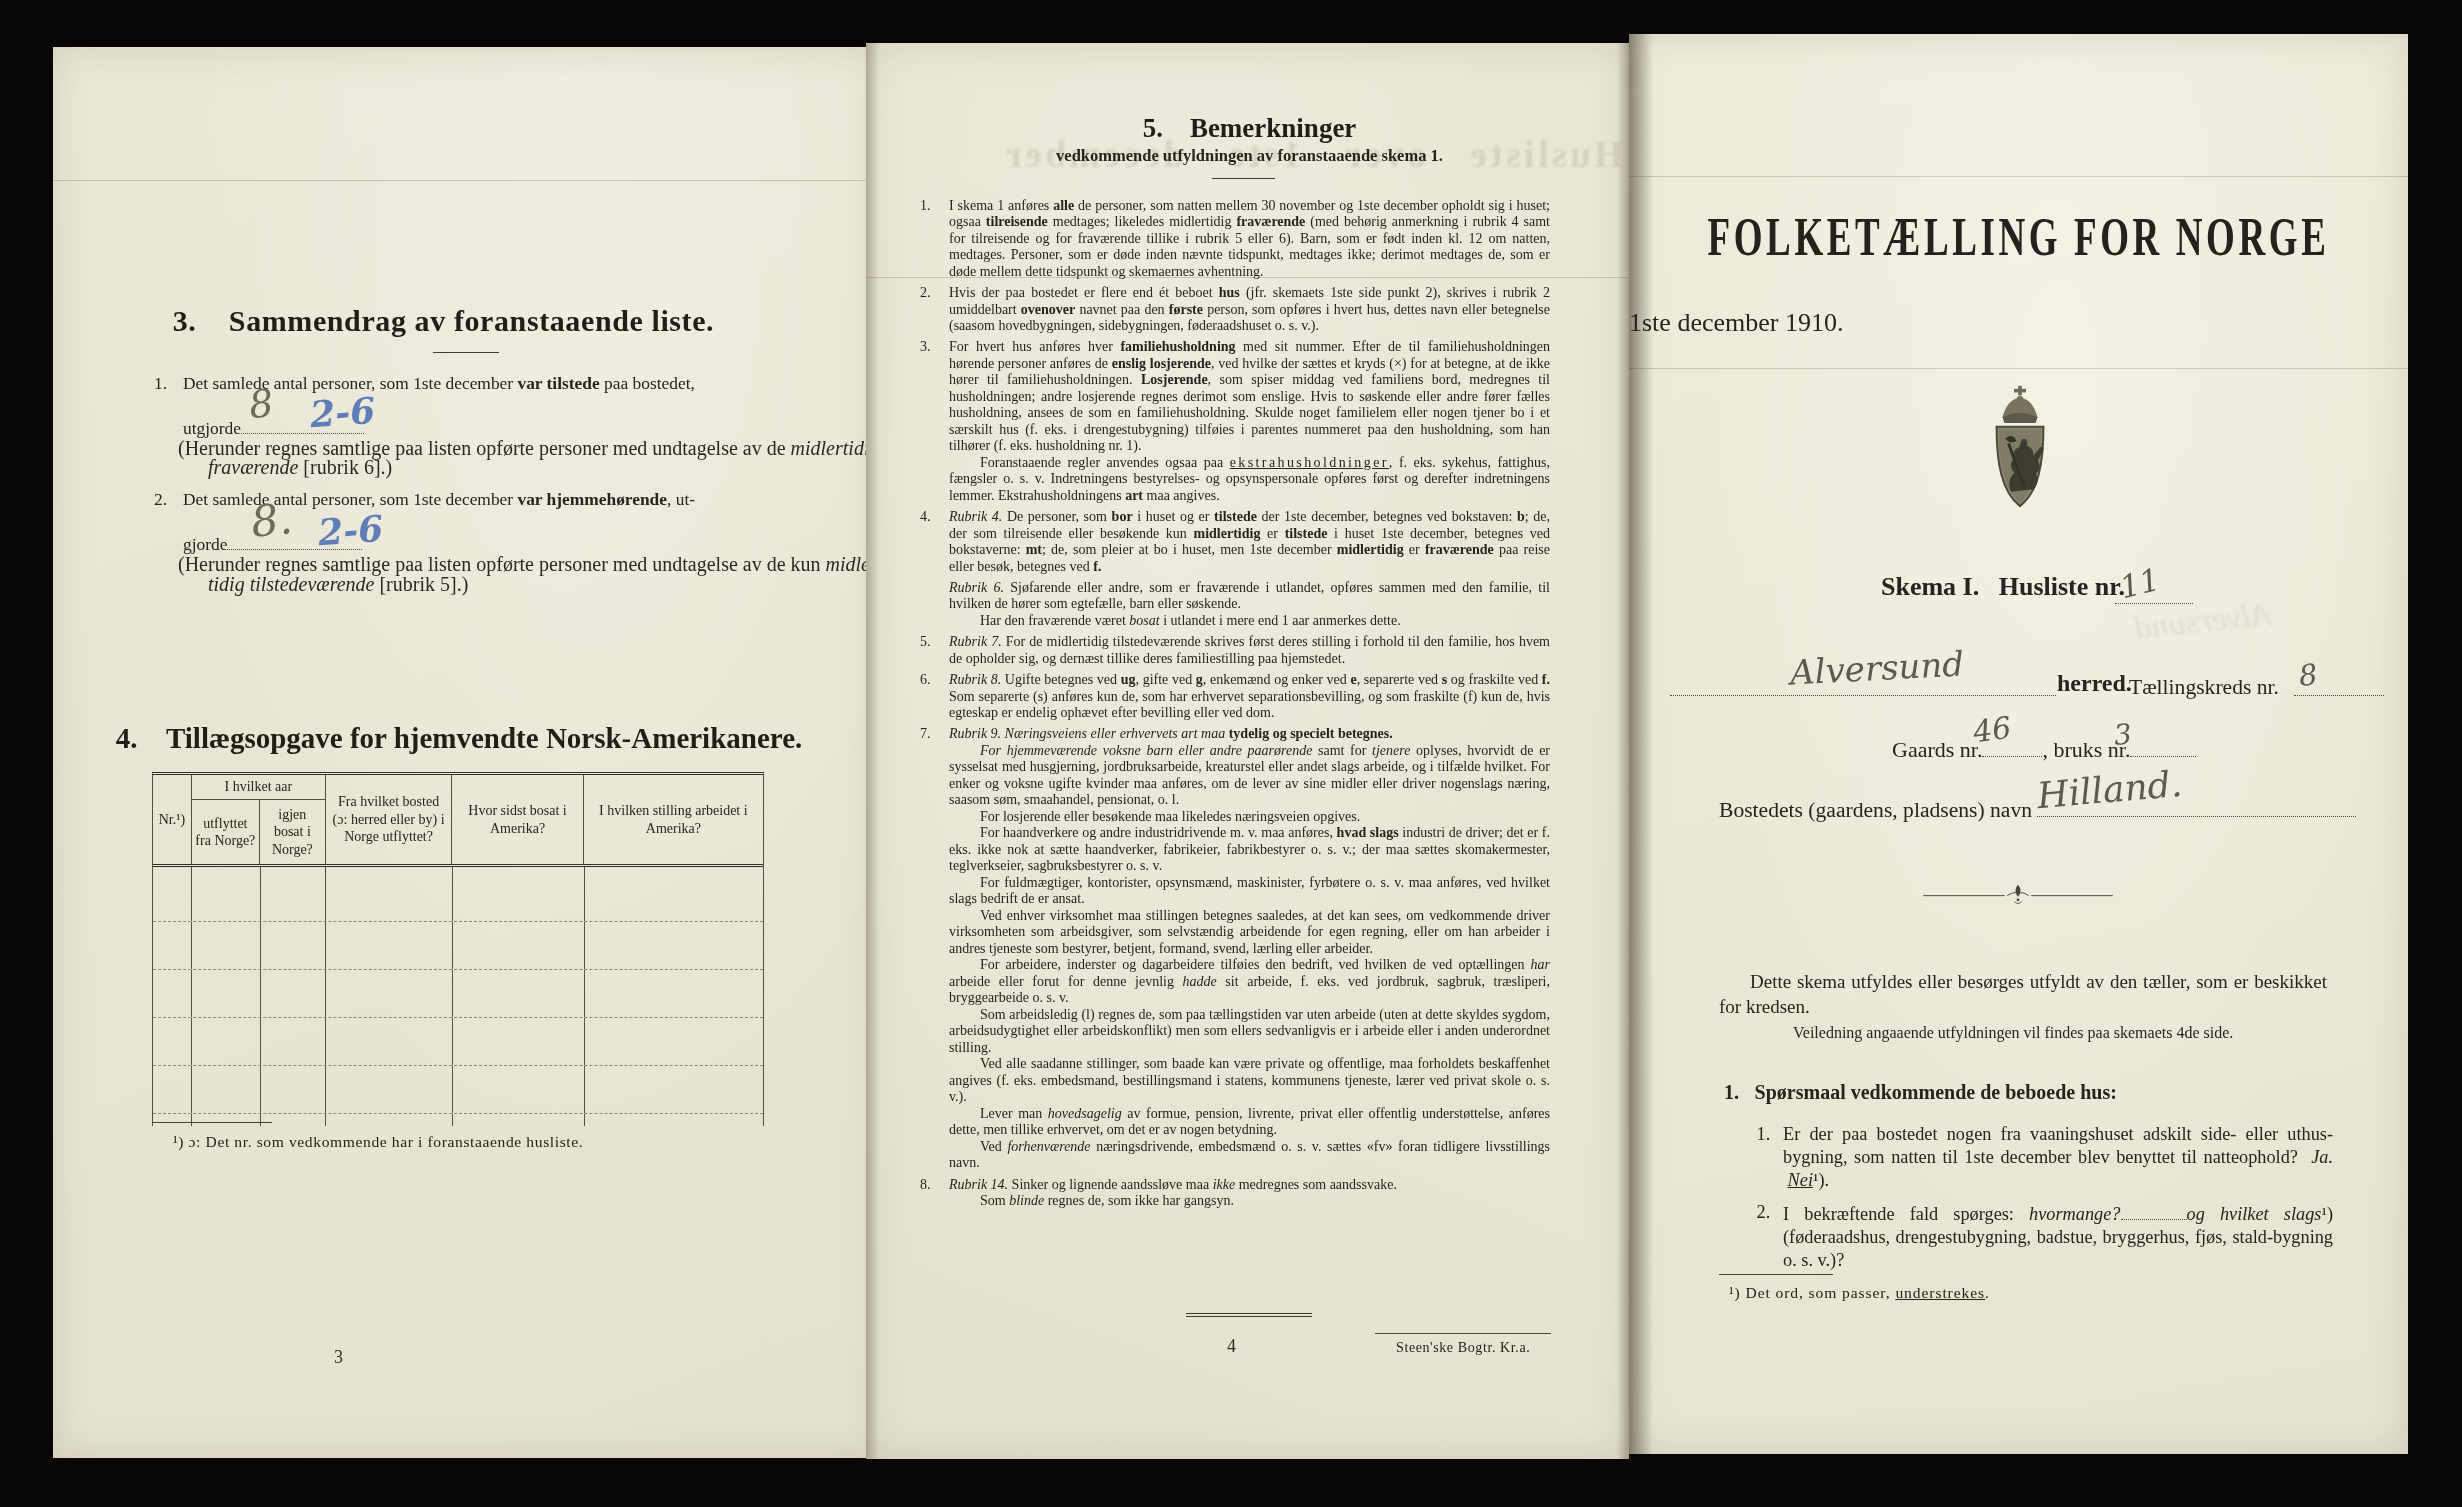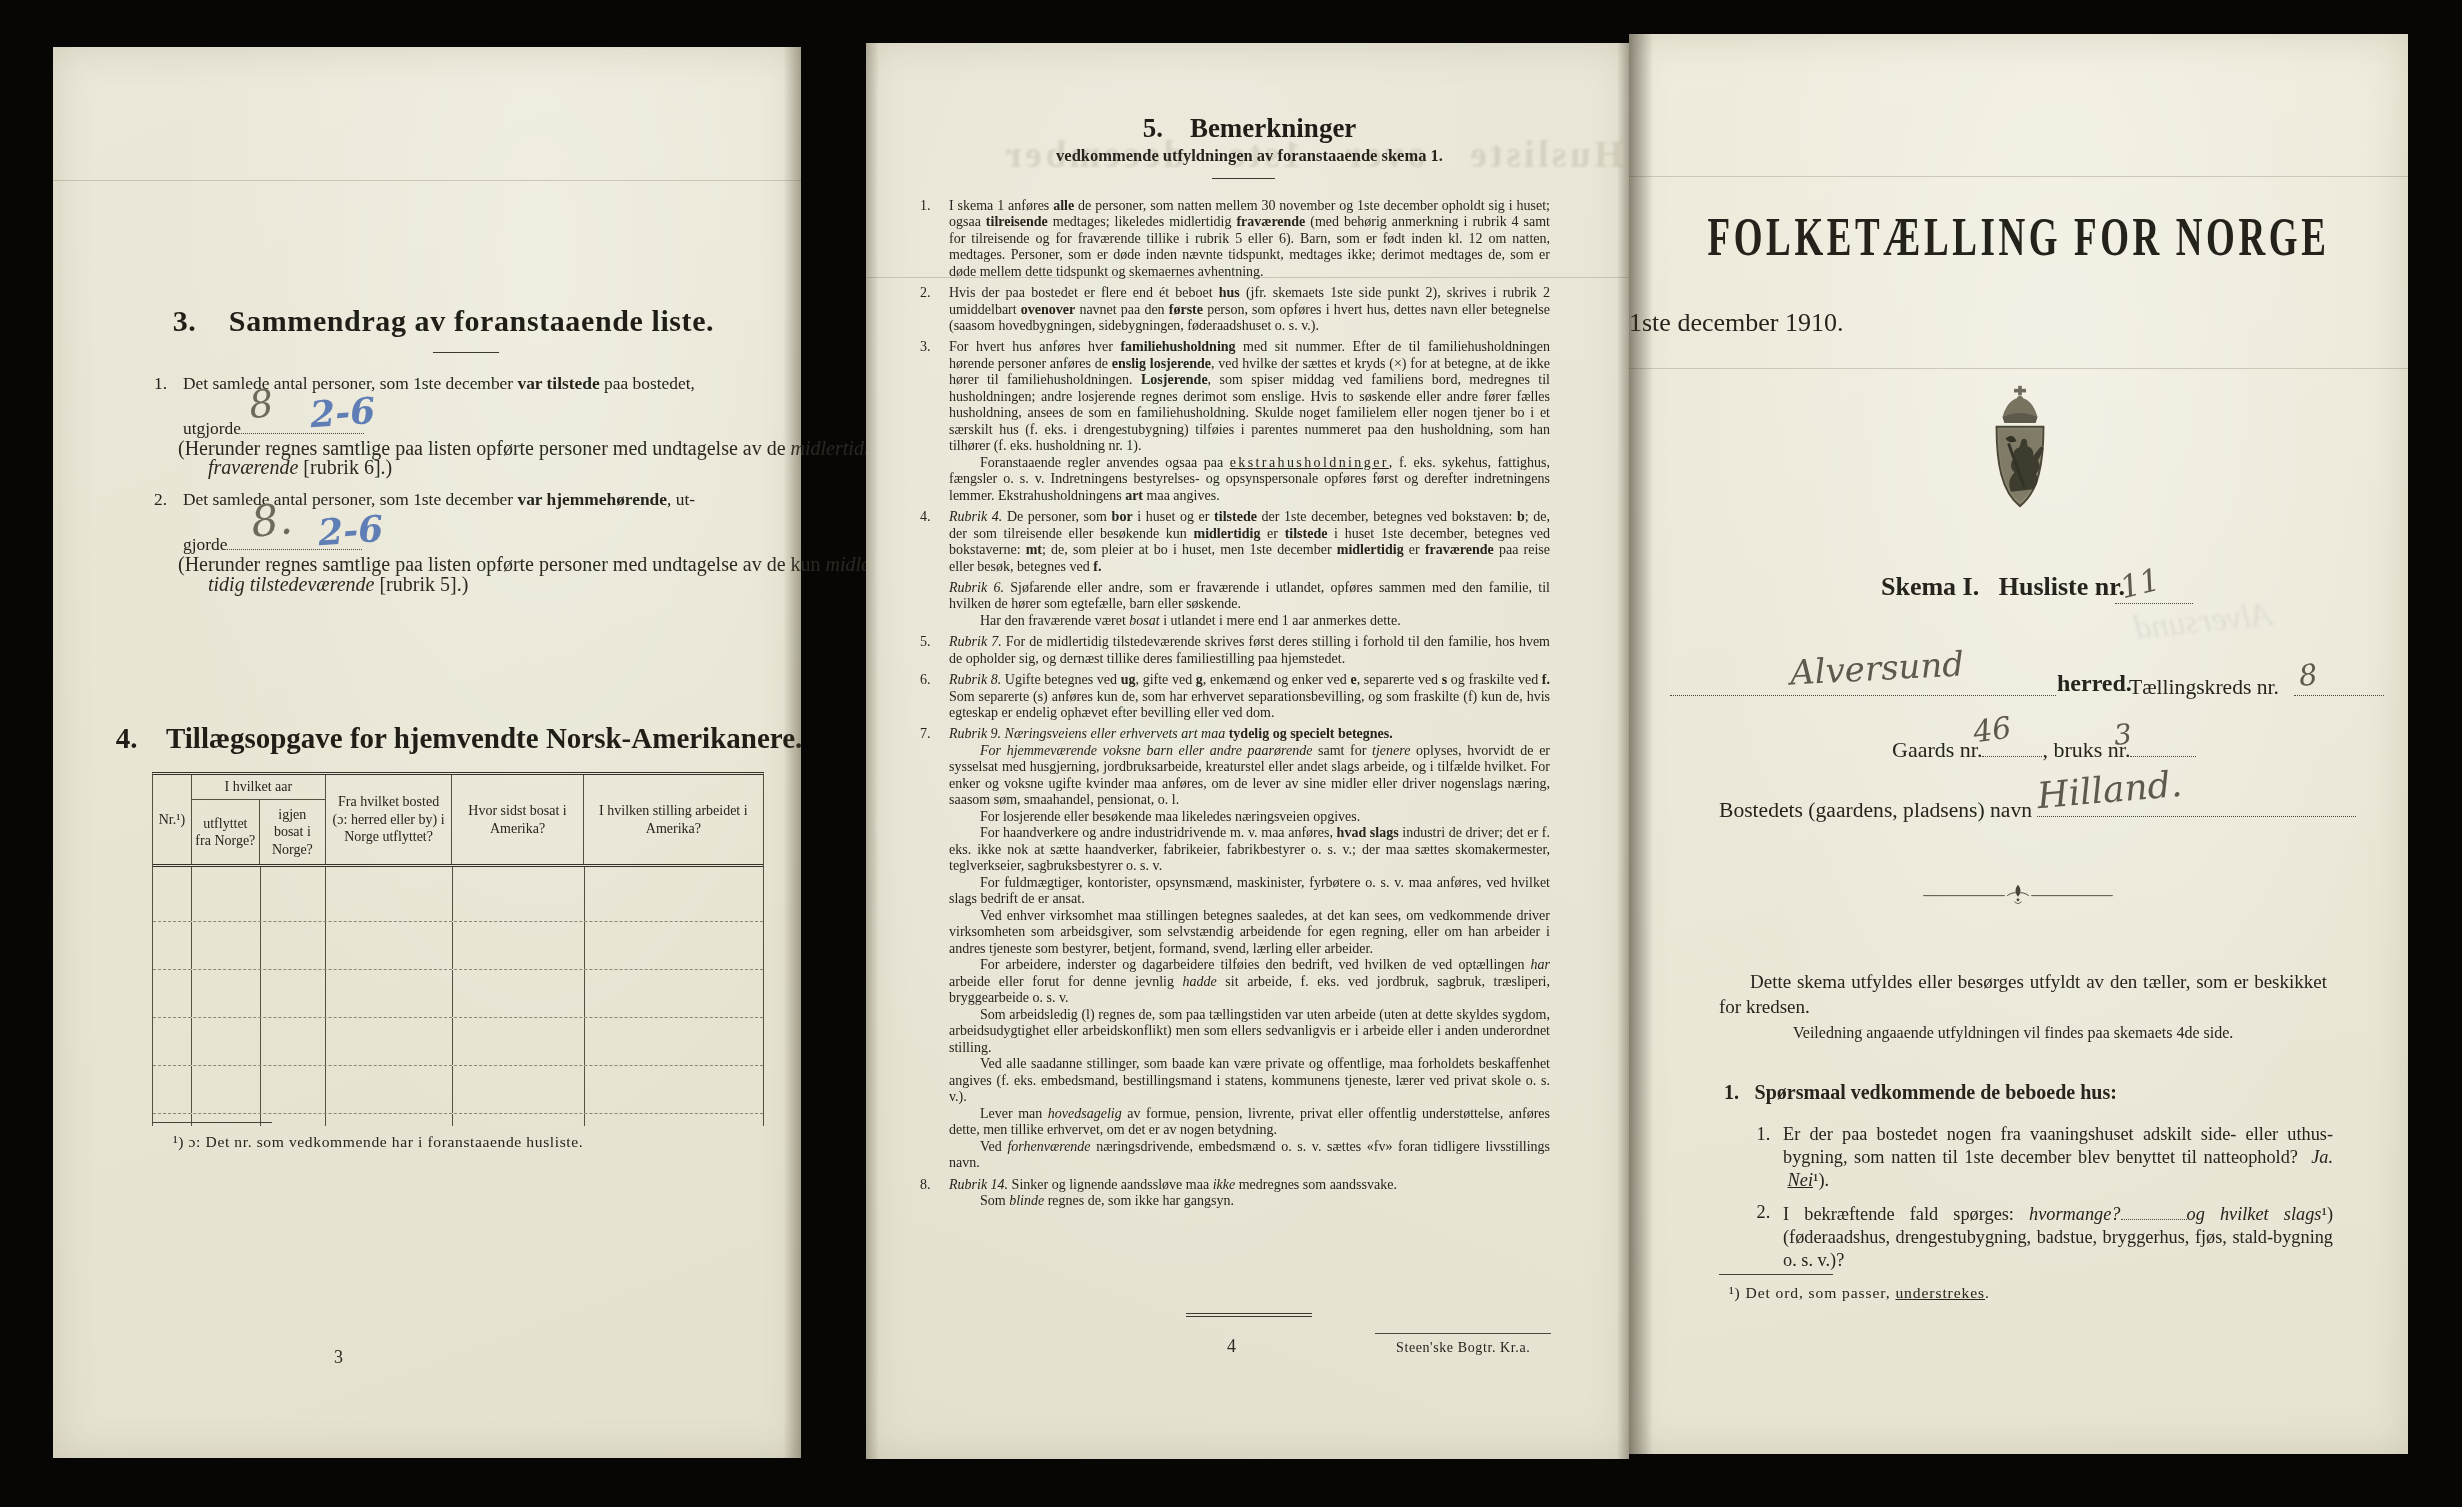--- a/index.html
+++ b/index.html
@@ -4,23 +4,24 @@
 <style>
   html,body{margin:0;padding:0;}
   body{
     width:2462px;height:1507px;position:relative;overflow:hidden;
     background:#070604;
     font-family:"Liberation Serif","DejaVu Serif",serif;
     color:#26241d;
   }
   .page{position:absolute;box-shadow:inset 0 0 42px rgba(115,105,75,.20);}
   #left-page{
-    left:53px;top:47px;width:748px;height:1411px;
+    left:53px;top:47px;width:813px;height:1411px;
     background:radial-gradient(ellipse at 65% 15%, rgba(255,255,248,.30), transparent 55%),
                linear-gradient(160deg,#ebe8d9 0%,#e7e4d3 60%,#e4e1cf 100%);
+    padding-left:16px;
   }
   #middle-page{
     left:866px;top:43px;width:763px;height:1416px;
     background:radial-gradient(ellipse at 40% 30%, rgba(255,255,248,.22), transparent 60%),
                linear-gradient(200deg,#eae7d8 0%,#e7e4d4 70%,#e3e0cf 100%);
   }
   #right-page{
     left:1629px;top:34px;width:779px;height:1420px;
     background:radial-gradient(ellipse at 55% 25%, rgba(255,255,250,.35), transparent 60%),
                linear-gradient(170deg,#efecdd 0%,#eae7d7 65%,#e6e3d2 100%);

